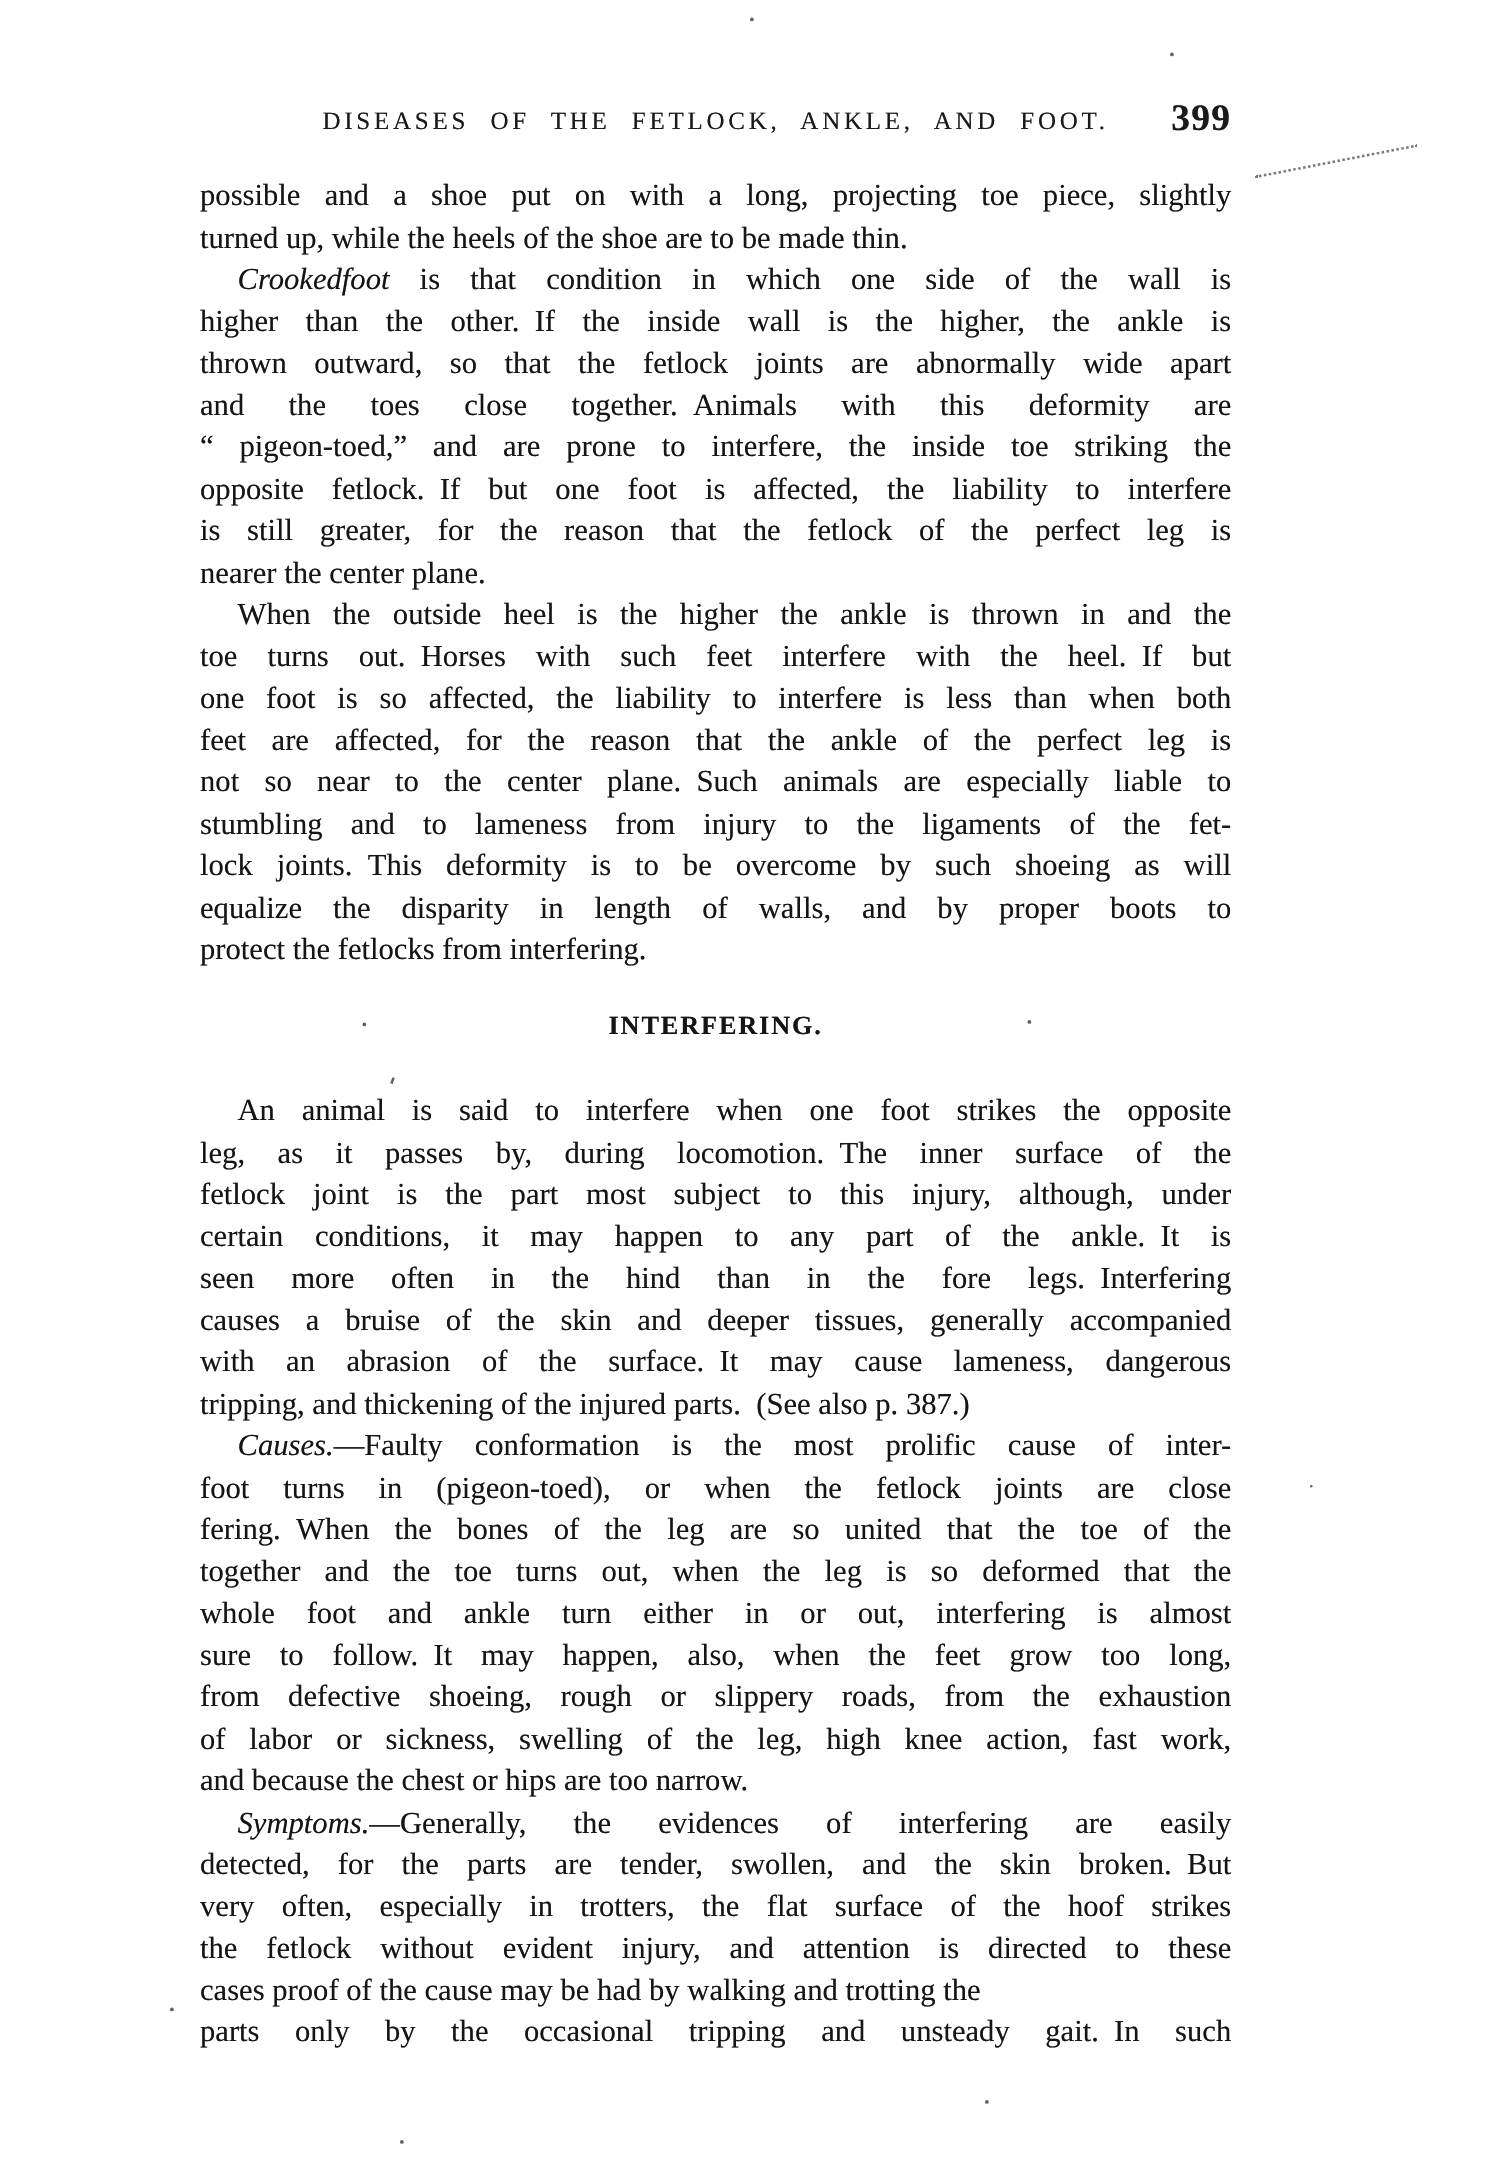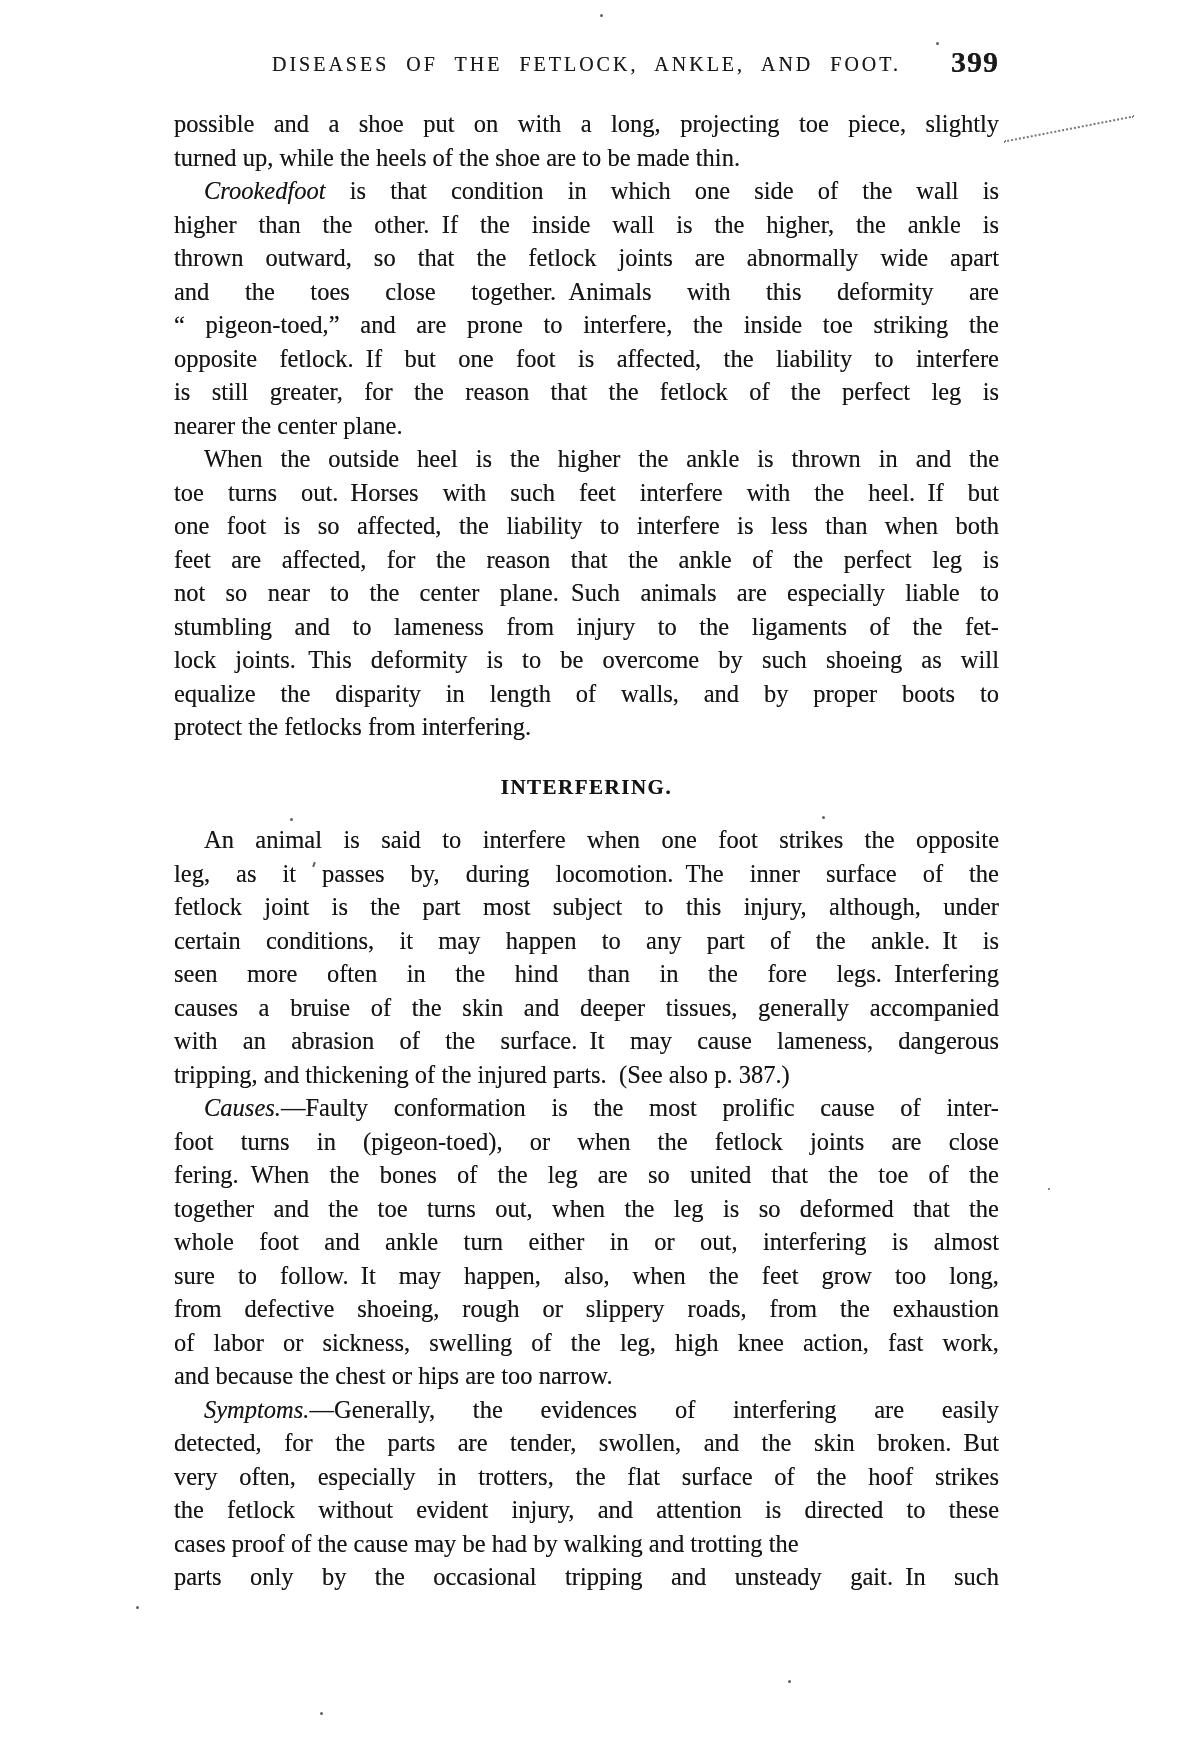--- a/index.html
+++ b/index.html
@@ -10,23 +10,23 @@
     color:#151515;
     position:relative;
     overflow:hidden;
   }
   .page {
     position:absolute; inset:0;
     background:#ffffff;
   }
   .content {
     position:absolute;
-    left:174px; top:0;
+    left:160px; top:0;
     width:825px;
-    padding-top:53px;
+    padding-top:86px;
   }
   .running-head {
     position:relative;
     text-align:center;
     font-size:20px;
     letter-spacing:3px;
     word-spacing:9px;
     white-space:nowrap;
     color:#1a1a1a;
     text-shadow:0 0 0.5px rgba(0,0,0,0.55);
@@ -48,21 +48,21 @@
   .para { margin:0; }
   .line { text-align:left; }
   .line.j { text-align:justify; text-align-last:justify; }
   .line.ind { padding-left:30px; }
   .section-heading {
     text-align:center;
     font-weight:bold;
     font-size:21px;
     letter-spacing:1.5px;
     margin-top:27px;
-    margin-bottom:19px;
+    margin-bottom:35px;
     line-height:33.5px;
     text-shadow:0 0 0.5px rgba(0,0,0,0.6);
   }
   .scratch {
     position:absolute;
     left:1003px; top:128px;
     width:132px;
     border-top:2px dotted #4a4a4a;
     transform:rotate(-11deg);
     opacity:0.75;

